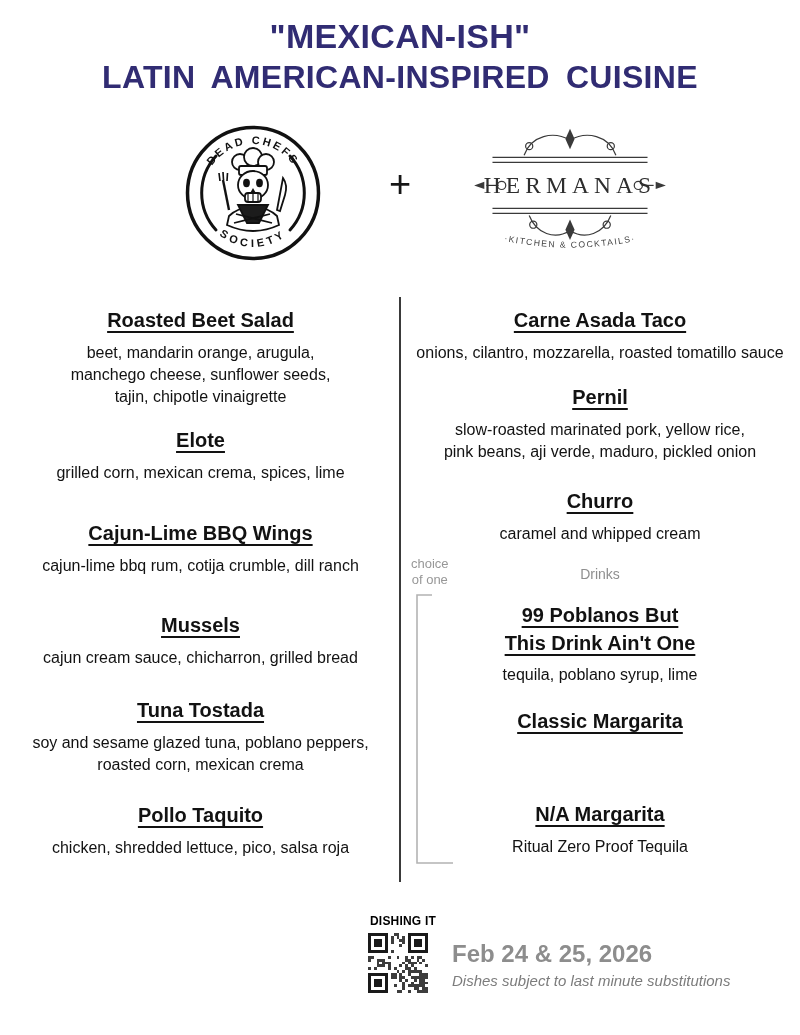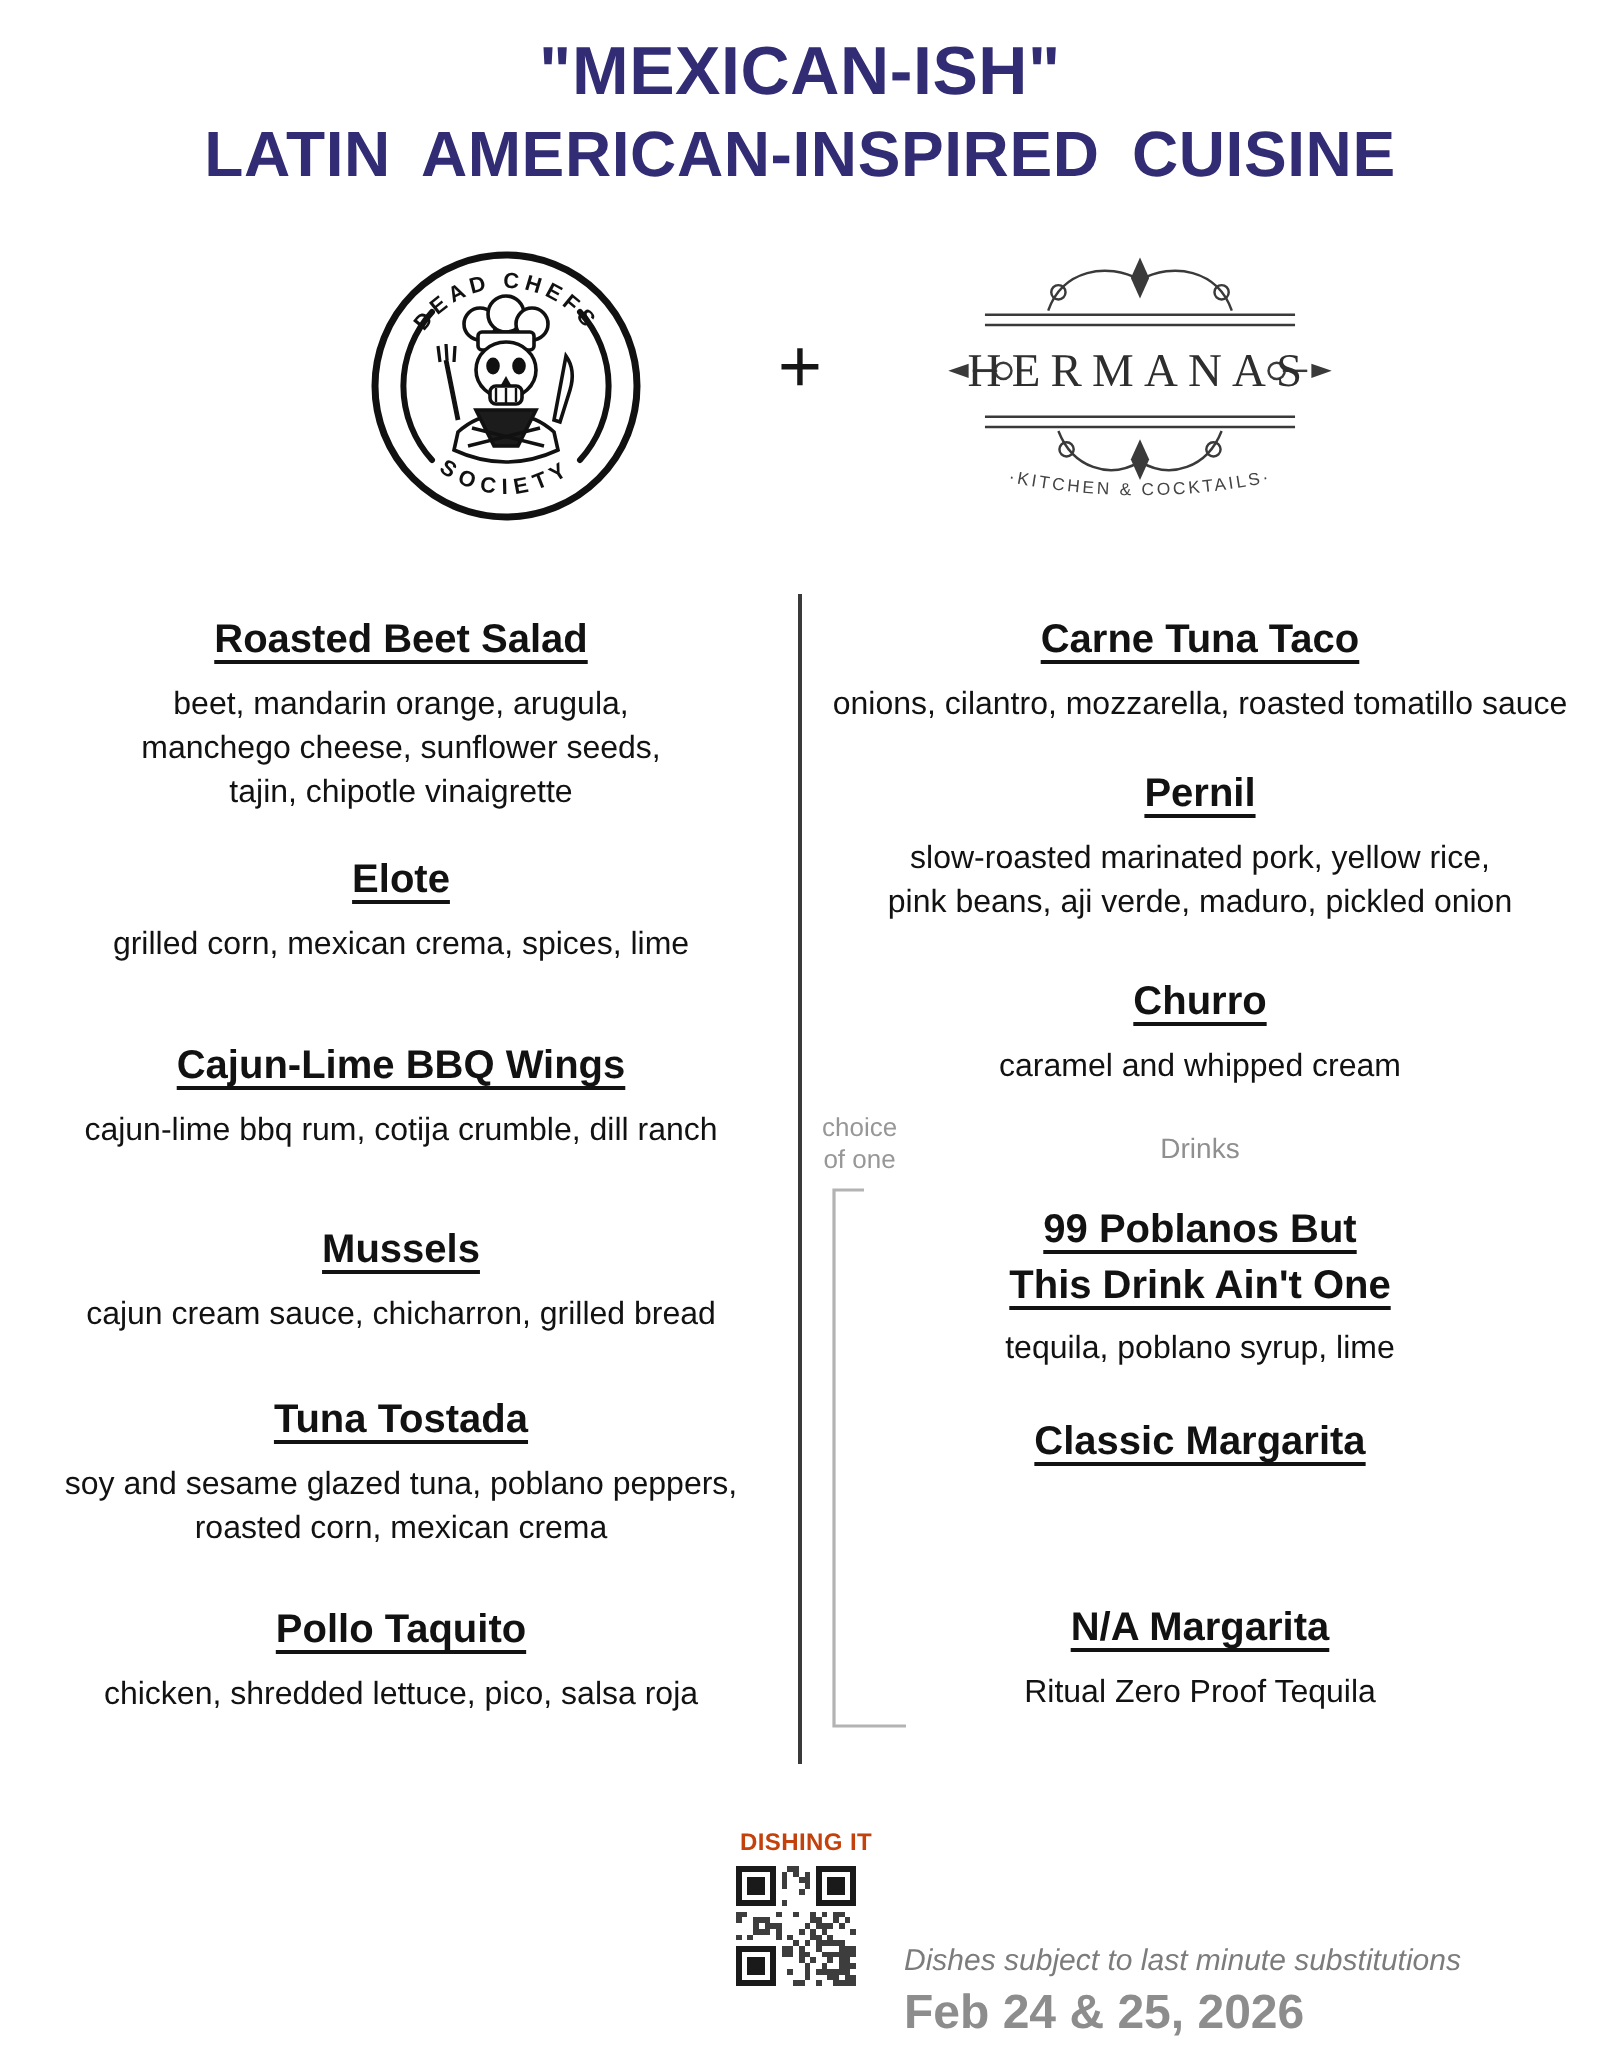--- a/index.html
+++ b/index.html
@@ -19,23 +19,23 @@
   .divider{position:absolute;left:399px;top:297px;width:2px;height:585px;background:#3a3a3a;}
   .mi{position:absolute;text-align:center;color:#121212;}
   .mi-name{font-weight:bold;font-size:20px;line-height:29px;white-space:pre-line;
            text-decoration:underline;text-decoration-thickness:2px;text-underline-offset:4px;}
   .mi-desc{margin-top:7px;font-size:16px;line-height:22px;white-space:pre-line;}
   .drinks-h{position:absolute;left:405px;top:562px;width:390px;text-align:center;
             font-size:14px;line-height:24px;color:#8f8f8f;}
   .choice{position:absolute;left:411px;top:556px;font-size:13px;line-height:16px;color:#979797;white-space:pre-line;text-align:center;}
   .bracket{position:absolute;left:410px;top:590px;}
   
-  .dishing{position:absolute;left:370px;top:914px;font-size:12px;font-weight:bold;color:#c2410c;letter-spacing:.2px;}
+  .dishing{position:absolute;left:370px;top:914px;font-size:12px;font-weight:bold;color:#000000;letter-spacing:.2px;}
   .qr{position:absolute;left:368px;top:933px;}
-  .f-date{position:absolute;left:452px;top:992px;font-size:24px;font-weight:bold;color:#8d8d8d;line-height:30px;}
+  .f-date{position:absolute;left:452px;top:939px;font-size:24px;font-weight:bold;color:#8d8d8d;line-height:30px;}
   .f-note{position:absolute;left:452px;top:971px;font-size:15px;font-style:italic;color:#7c7c7c;line-height:20px;}
   svg text{font-family:"Liberation Sans",sans-serif;}
   svg .serif{font-family:"Liberation Serif",serif;}
 </style>
 </head>
 <body>
 
 <div class="page">
 
   <div class="title title-1">"MEXICAN-ISH"</div>
@@ -145,21 +145,21 @@
     <div class="mi-name">Tuna Tostada</div>
     <div class="mi-desc">soy and sesame glazed tuna, poblano peppers,
 roasted corn, mexican crema</div>
   </div>
   <div class="mi" style="left:8px;top:801px;width:385px">
     <div class="mi-name">Pollo Taquito</div>
     <div class="mi-desc">chicken, shredded lettuce, pico, salsa roja</div>
   </div>
 
   <div class="mi" style="left:403px;top:306px;width:394px">
-    <div class="mi-name">Carne Tuna Taco</div>
+    <div class="mi-name">Carne Asada Taco</div>
     <div class="mi-desc">onions, cilantro, mozzarella, roasted tomatillo sauce</div>
   </div>
   <div class="mi" style="left:403px;top:383px;width:394px">
     <div class="mi-name">Pernil</div>
     <div class="mi-desc">slow-roasted marinated pork, yellow rice,
 pink beans, aji verde, maduro, pickled onion</div>
   </div>
   <div class="mi" style="left:403px;top:487px;width:394px">
     <div class="mi-name">Churro</div>
     <div class="mi-desc">caramel and whipped cream</div>

